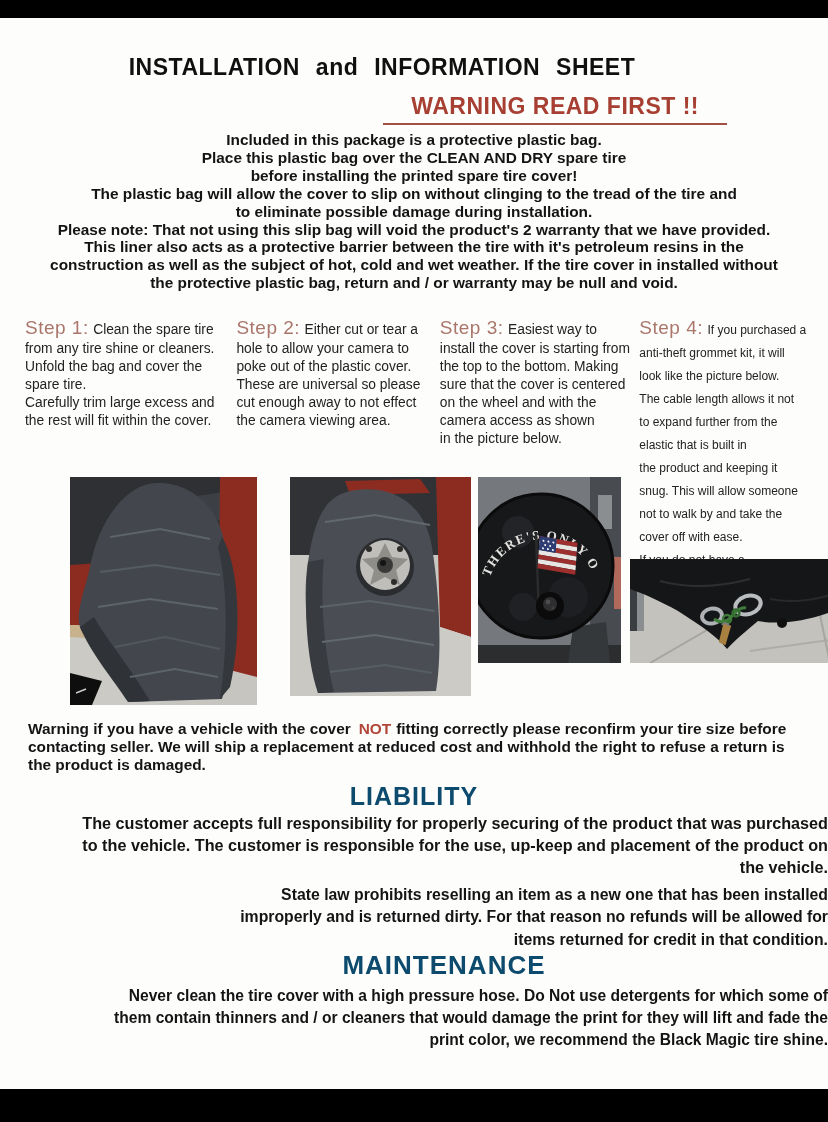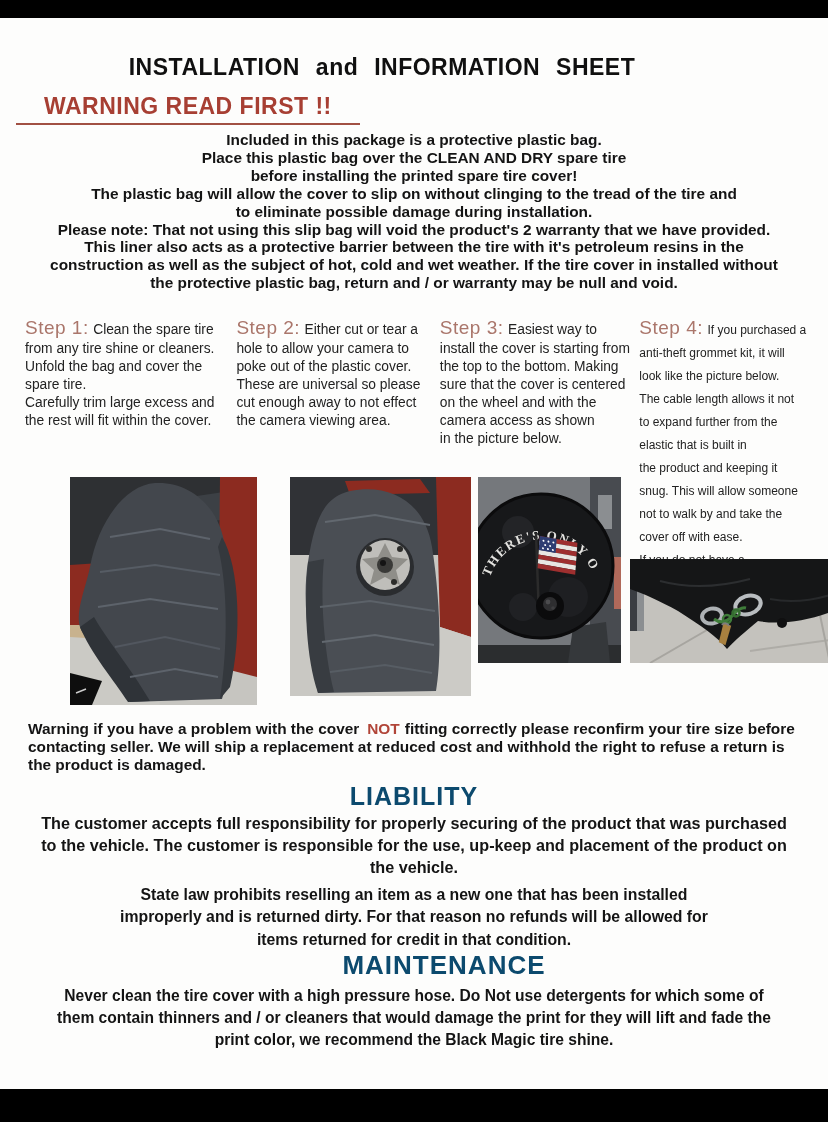--- a/index.html
+++ b/index.html
@@ -9,21 +9,21 @@
     font-family:"Liberation Sans", sans-serif;
   }
   .bar{position:absolute;left:0;width:828px;background:#000;}
   .bar.top{top:0;height:18px;}
   .bar.bottom{top:1089px;height:33px;}
 
   .doc-title{
     position:absolute;top:54px;left:0;width:764px;text-align:center;
     font-size:23px;font-weight:bold;letter-spacing:.5px;word-spacing:9px;color:#101010;
   }
-  .warn-wrap{position:absolute;top:93px;left:16px;width:727px;text-align:left;}
+  .warn-wrap{position:absolute;top:93px;left:0;width:727px;text-align:right;}
   .warn-heading{
     display:inline-block;font-size:23px;font-weight:bold;letter-spacing:.5px;
     color:#a73f33;border-bottom:2px solid #a15043;padding:0 28px 3px 28px;
   }
   .intro{
     position:absolute;top:131px;left:0;width:828px;text-align:center;
     font-size:15.4px;font-weight:bold;line-height:17.9px;white-space:pre-line;color:#141414;
   }
   .steps{position:absolute;top:317px;left:25px;width:800px;display:flex;}
   .step{box-sizing:border-box;}
@@ -49,21 +49,21 @@
   .fit-warning .red{color:#b14538;padding:0 5px 0 8px;}
 
   .sec-heading{
     position:absolute;left:0;width:828px;text-align:center;
     font-weight:bold;color:#0c4a6e;letter-spacing:1px;
   }
   .liability-heading{top:782px;font-size:25px;}
   .maintenance-heading{top:950px;font-size:26px;padding-left:30px;}
 
   .sec-body{
-    position:absolute;left:0;width:828px;text-align:center;
+    position:absolute;left:0;width:828px;text-align:right;
     font-weight:bold;white-space:pre-line;color:#141414;
   }
   .liability-body{top:812px;font-size:16.2px;line-height:22px;}
   .statelaw-body{top:884px;font-size:15.8px;line-height:22.4px;}
   .maintenance-body{top:985px;font-size:15.6px;line-height:21.8px;}
 </style>
 </head>
 <body>
 
 <div class="page">
@@ -243,21 +243,21 @@
       <ellipse cx="82" cy="57" rx="10" ry="7.5" fill="none" stroke="#aeb2b5" stroke-width="4" transform="rotate(-10 82 57)"></ellipse>
       <path d="M84 60 C 92 66, 98 62, 103 56 C 108 50, 112 48, 116 49" fill="none" stroke="#3f7d3a" stroke-width="3"></path>
       <circle cx="97" cy="60" r="4" fill="none" stroke="#3f7d3a" stroke-width="2.5"></circle>
       <circle cx="106" cy="54" r="3.5" fill="none" stroke="#356c31" stroke-width="2.5"></circle>
       <path d="M92 64 L100 66 L97 86 L90 84 Z" fill="#a8803f" transform="rotate(8 95 75)"></path>
       <path d="M92 66 a 4 4 0 0 1 7 1" fill="none" stroke="#7d7d7d" stroke-width="2"></path>
     </svg>
   </figure>
 
   <div class="fit-warning">
-    <span>Warning if you have a problem with the cover</span><span class="red">NOT</span><span>fitting correctly please reconfirm your tire size before contacting seller. We will ship a replacement at reduced cost and withhold the right to refuse a return is the product is damaged.</span>
+    <span>Warning if you have a vehicle with the cover</span><span class="red">NOT</span><span>fitting correctly please reconfirm your tire size before contacting seller. We will ship a replacement at reduced cost and withhold the right to refuse a return is the product is damaged.</span>
   </div>
 
   <div class="sec-heading liability-heading">LIABILITY</div>
   <div class="sec-body liability-body">The customer accepts full responsibility for properly securing of the product that was purchased
 to the vehicle. The customer is responsible for the use, up-keep and placement of the product on
 the vehicle.</div>
 
   <div class="sec-body statelaw-body">State law prohibits reselling an item as a new one that has been installed
 improperly and is returned dirty. For that reason no refunds will be allowed for
 items returned for credit in that condition.</div>

